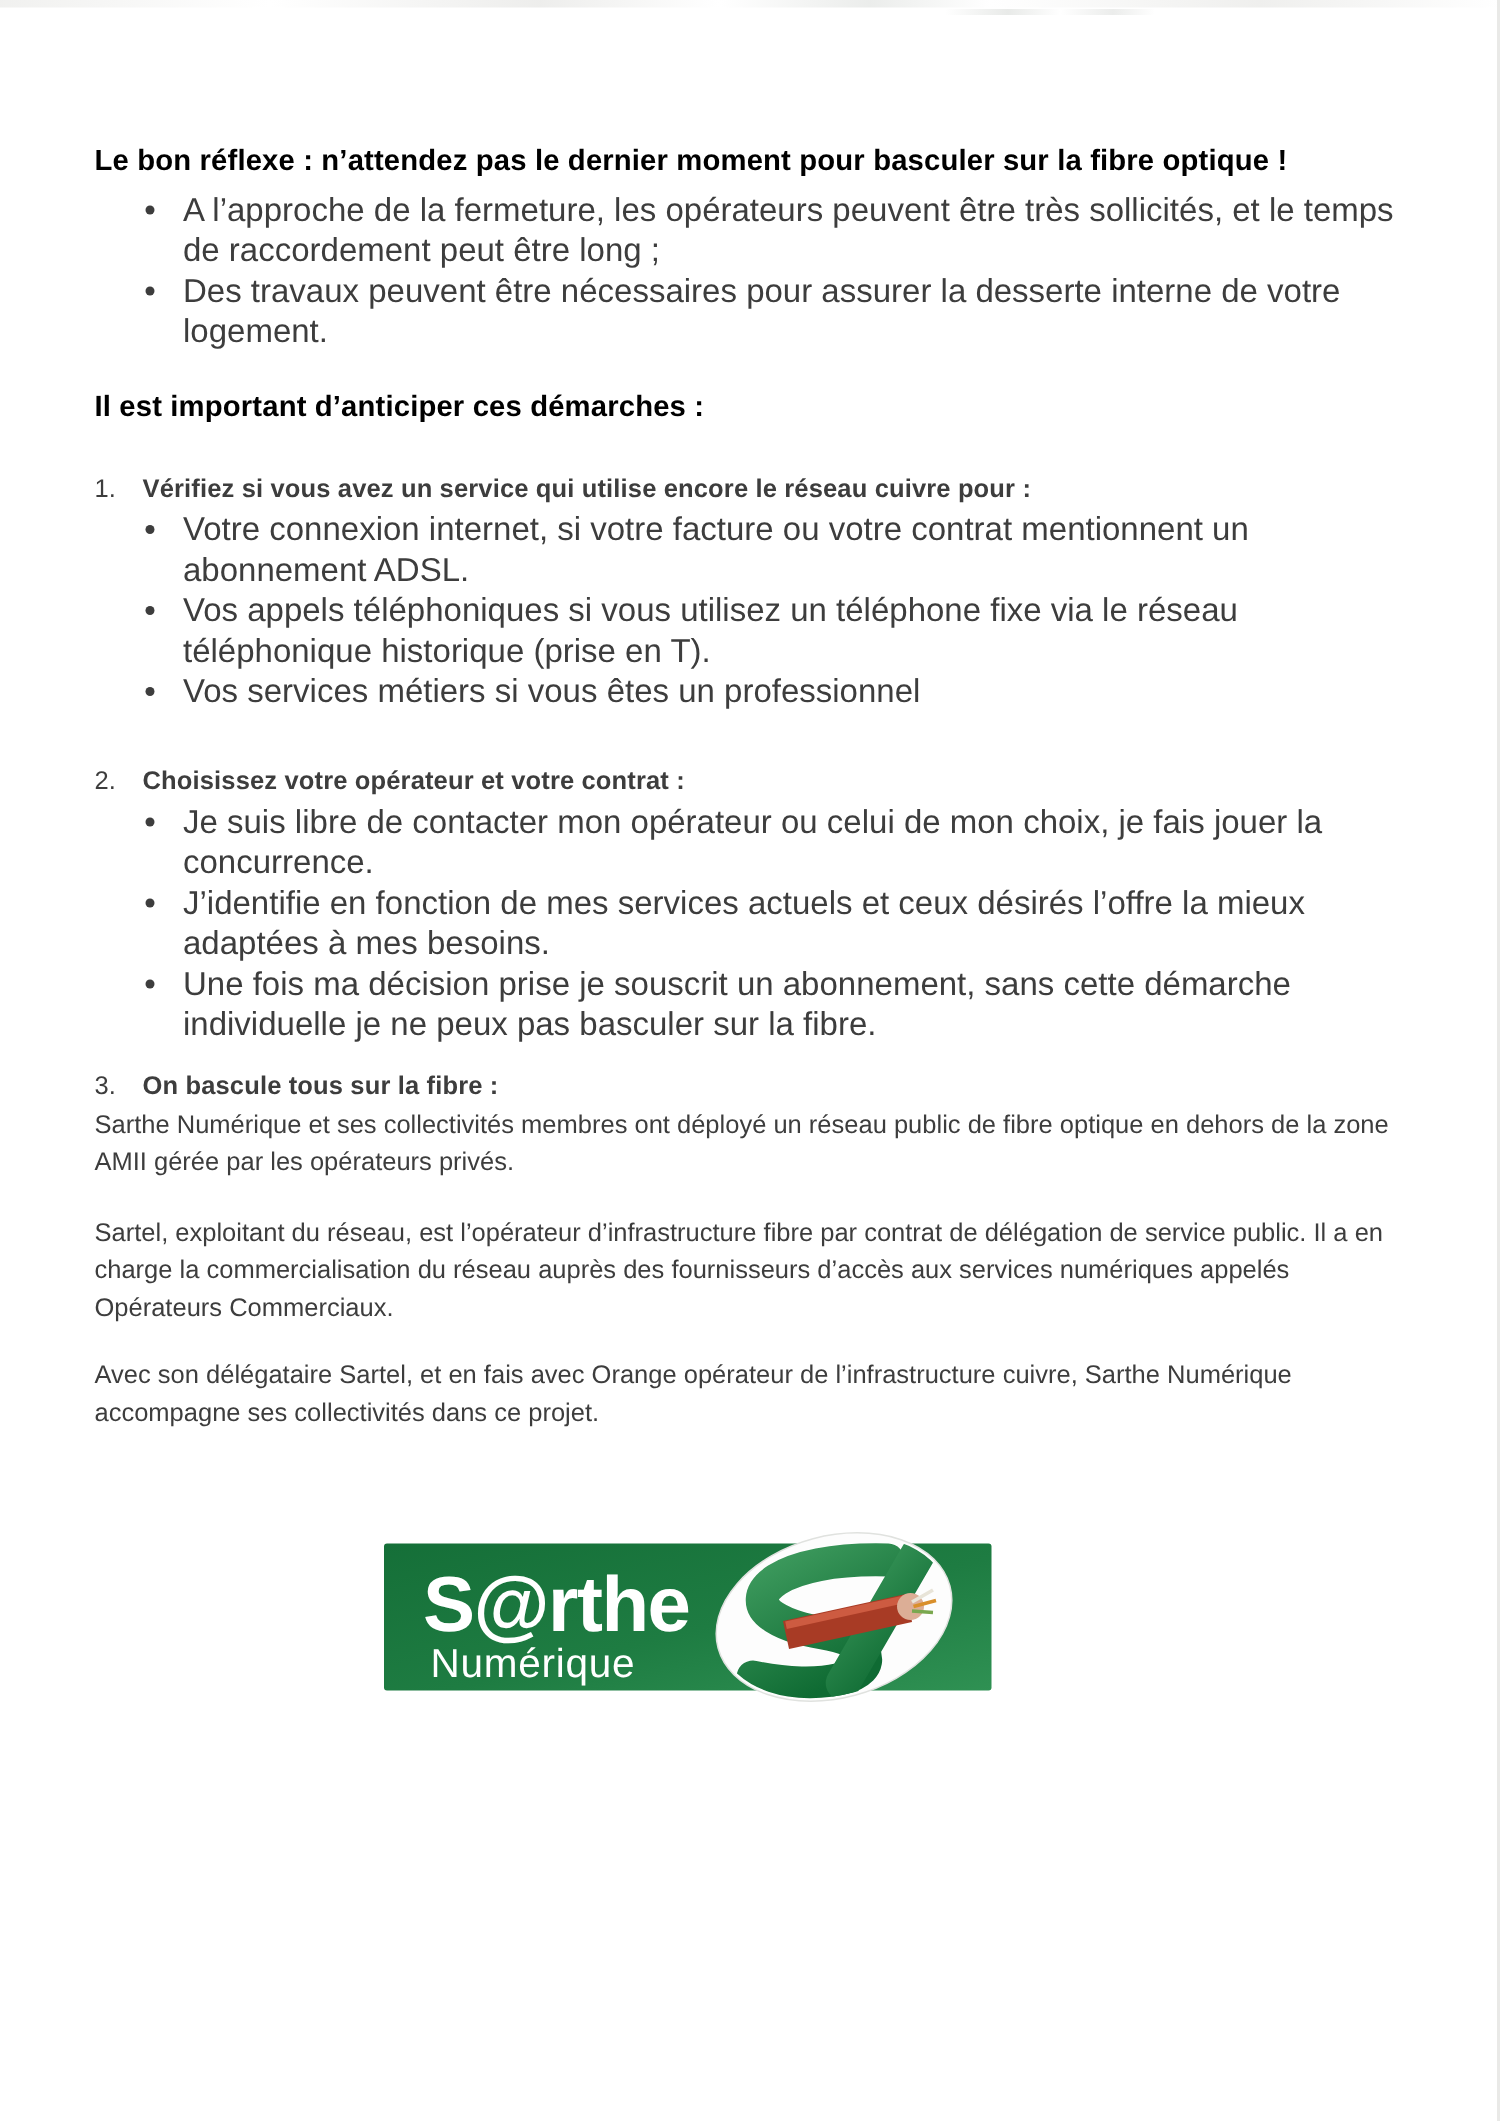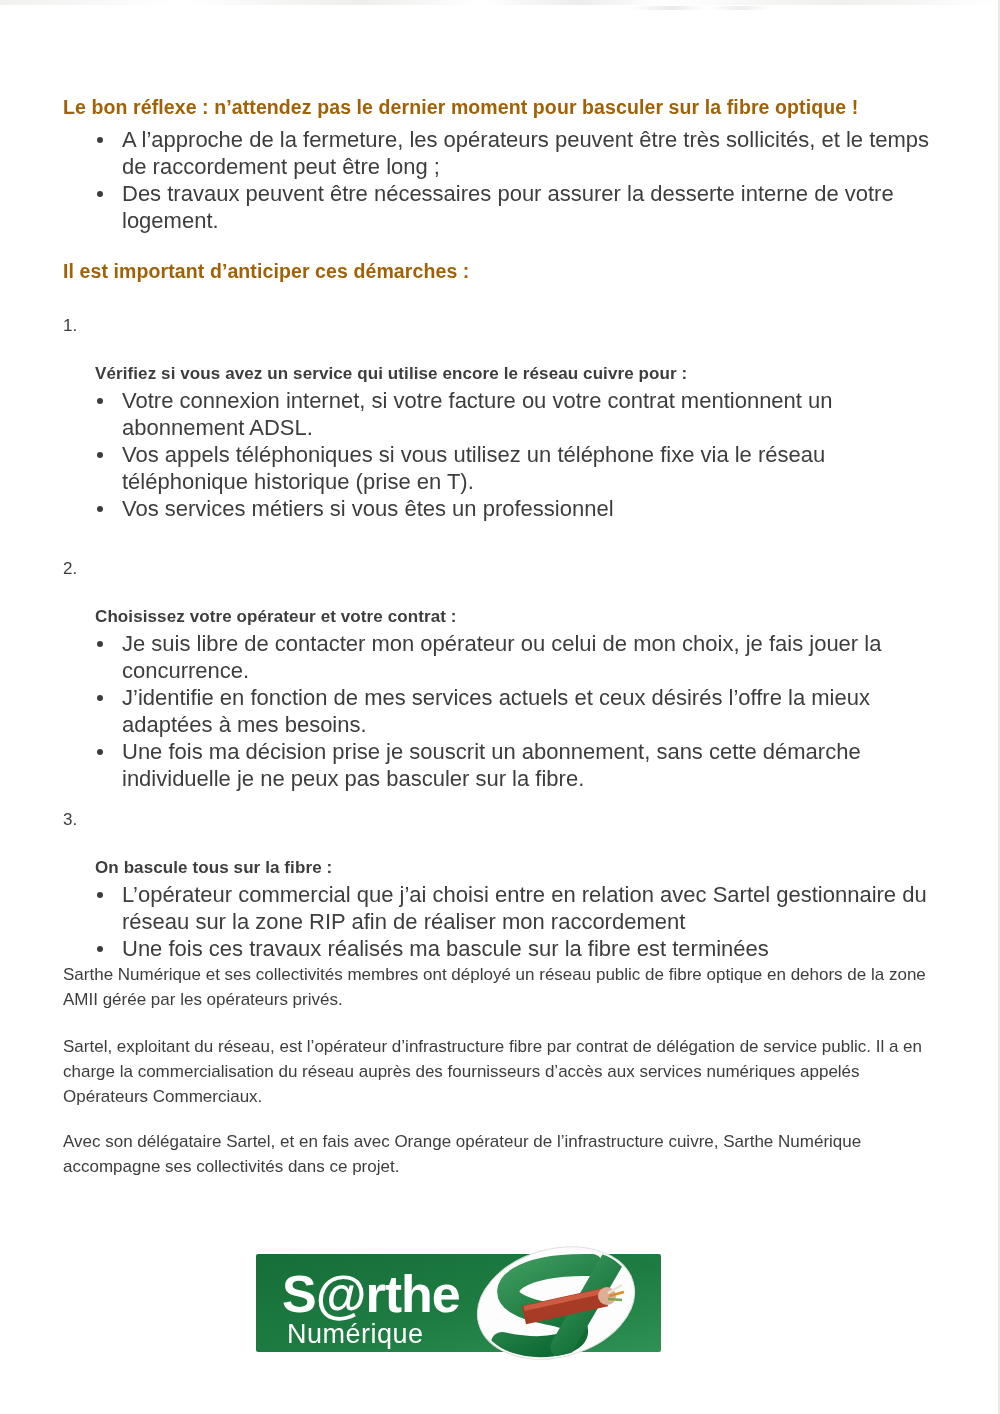--- a/index.html
+++ b/index.html
@@ -15,21 +15,21 @@
   }
   .scan-speck{
     position:absolute;top:6px;left:630px;width:140px;height:4px;
     background:linear-gradient(90deg,transparent,#d9dcd9 30%,transparent 55%,#dee0de 80%,transparent);
     opacity:.6;border-radius:2px;
   }
   .scan-right{position:absolute;top:0;right:0;width:2px;height:100%;background:#e3e3e1;opacity:.8;}
   .page{padding:94px 64px 0 63px;}
 
   h1.gh,h2.gh,h3.gh{
-    color:#a16207;font-size:19.5px;line-height:26px;font-weight:bold;margin:0;
+    color:#000000;font-size:19.5px;line-height:26px;font-weight:bold;margin:0;
     letter-spacing:.1px;
   }
   h1.gh{margin-bottom:6px;}
   h2.gh{margin-top:24px;}
   h3.gh{margin-top:36px;}
 
   ul.bul{list-style:none;margin:0;padding:0 0 0 32px;}
   ul.bul li{
     position:relative;padding-left:27px;font-size:22px;line-height:27px;margin:0;
   }
@@ -37,21 +37,21 @@
     content:"";position:absolute;left:2px;top:10.5px;width:6px;height:6px;
     border-radius:50%;background:#3d3d3d;
   }
 
   .step{margin:0;}
   .step1{margin-top:28px;}
   .step2{margin-top:33px;}
   .step3{margin-top:14px;}
   .step-head{display:flex;font-size:17px;line-height:27px;}
   .step-num{width:32px;flex:0 0 32px;}
-  .step-title{font-weight:bold;letter-spacing:.1px;margin-top:48px;}
+  .step-title{font-weight:bold;letter-spacing:.1px;}
 
   .org p{font-size:17px;line-height:25px;margin:0;}
   .org .p1{margin-top:0;}
   .org .p2{margin-top:22px;}
   .org .p3{margin-top:20px;}
   .org .b{font-weight:normal;}
 
   .logo-wrap{width:487px;height:118px;margin:66px auto 0;position:relative;}
   .logo-svg{display:block;width:405px;height:118px;overflow:visible;}
   .logo-brand{
@@ -101,24 +101,20 @@
       <li>J’identifie en fonction de mes services actuels et ceux désirés l’offre la mieux adaptées à mes besoins.</li>
       <li>Une fois ma décision prise je souscrit un abonnement, sans cette démarche individuelle je ne peux pas basculer sur la fibre.</li>
     </ul>
   </div>
 
   <div class="step step3">
     <div class="step-head">
       <span class="step-num">3.</span>
       <span class="step-title">On bascule tous sur la fibre :</span>
     </div>
-    <ul class="bul">
-      <li>L’opérateur commercial que j’ai choisi entre en relation avec Sartel gestionnaire du réseau sur la zone RIP afin de réaliser mon raccordement</li>
-      <li>Une fois ces travaux réalisés ma bascule sur la fibre est terminées</li>
-    </ul>
   </div>
 
   <div class="org">
     <p class="p1"><span class="b">Sarthe Numérique</span><span> et ses collectivités membres ont déployé un réseau public de fibre optique en dehors de la zone AMII gérée par les opérateurs privés.</span></p>
     <p class="p2"><span class="b">Sartel</span><span>, exploitant du réseau, est l’opérateur d’infrastructure fibre par contrat de délégation de service public. Il a en charge la commercialisation du réseau auprès des fournisseurs d’accès aux services numériques appelés Opérateurs Commerciaux.</span></p>
     <p class="p3"><span>Avec son délégataire Sartel, et en fais avec Orange opérateur de l’infrastructure cuivre, </span><span class="b">Sarthe Numérique</span><span> accompagne ses collectivités dans ce projet.</span></p>
   </div>
 
   <div class="logo-wrap">
     <svg class="logo-svg" viewBox="0 0 405 118">

